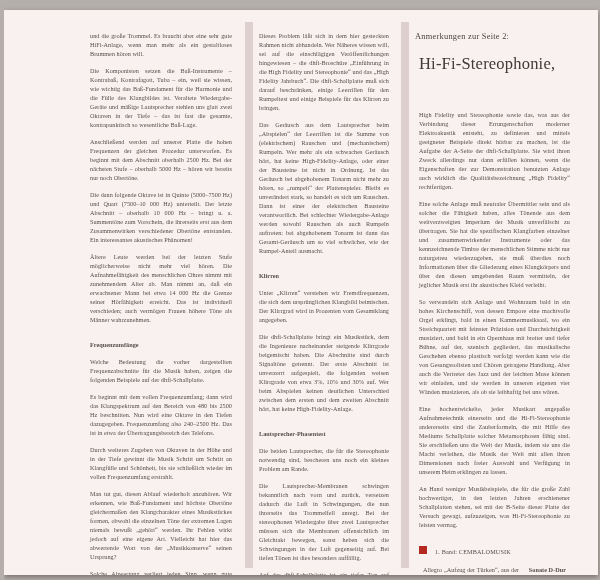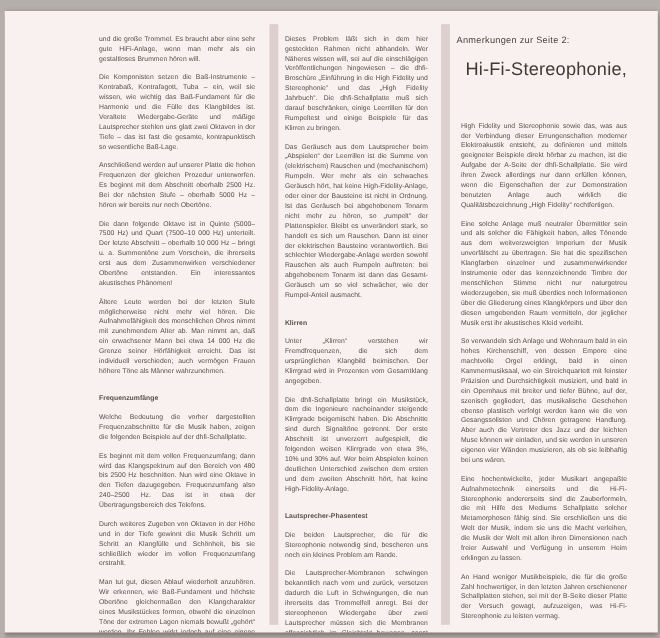--- a/index.html
+++ b/index.html
@@ -1,15 +1,15 @@
 <!DOCTYPE html>
 <html><head>
 <meta charset="utf-8">
 <style>
-  *{box-sizing:border-box;margin:0;padding:4px;}
+  *{box-sizing:border-box;margin:0;padding:4px;font-family:Liberation Serif, serif;}
   html,body{width:600px;height:580px;}
   body{background:#b5afab;font-family:"Liberation Sans",sans-serif;position:relative;}
   .page{position:absolute;left:0;top:6px;width:594px;height:565px;background:#f8f1ef;
         overflow:hidden;box-shadow:0 2px 5px rgba(40,30,28,.45);}
   .col{position:absolute;top:13px;font-size:6.2px;line-height:9px;color:#564e4a;
        text-align:justify;letter-spacing:.04px;}
   .col-left{left:78px;width:158px;}
   .col-mid{left:247px;width:146px;}
   .col-right{left:403px;width:175px;}
   .rule{position:absolute;top:12px;height:546px;width:1px;background:#ddcfcd;}
@@ -17,21 +17,21 @@
   .rule2{left:397px;}
   .blk{margin:0;}
   .blk-h{font-weight:bold;margin-top:8px;}
   .blk-band{margin-top:9px;margin-bottom:1px;letter-spacing:.15px;}
   .blk-band .sq{display:inline-block;width:5px;height:5px;background:#b3291f;
                 margin-right:4px;position:relative;top:0;}
   .blk.gap{margin-top:8px;}
   .b{font-weight:bold;}
   .kicker{font-size:8.4px;color:#4a4440;letter-spacing:.25px;margin:1px 0 5px 0;}
   .title{font-size:16.5px;line-height:19.5px;color:#403a37;letter-spacing:.2px;
-         text-align:right;margin-bottom:24px;}
+         text-align:left;margin-bottom:24px;}
 </style>
 </head>
 <body>
 
 <div class="page">
 
   <div class="rule rule1"></div>
   <div class="rule rule2"></div>
 
   <div class="col col-left">

